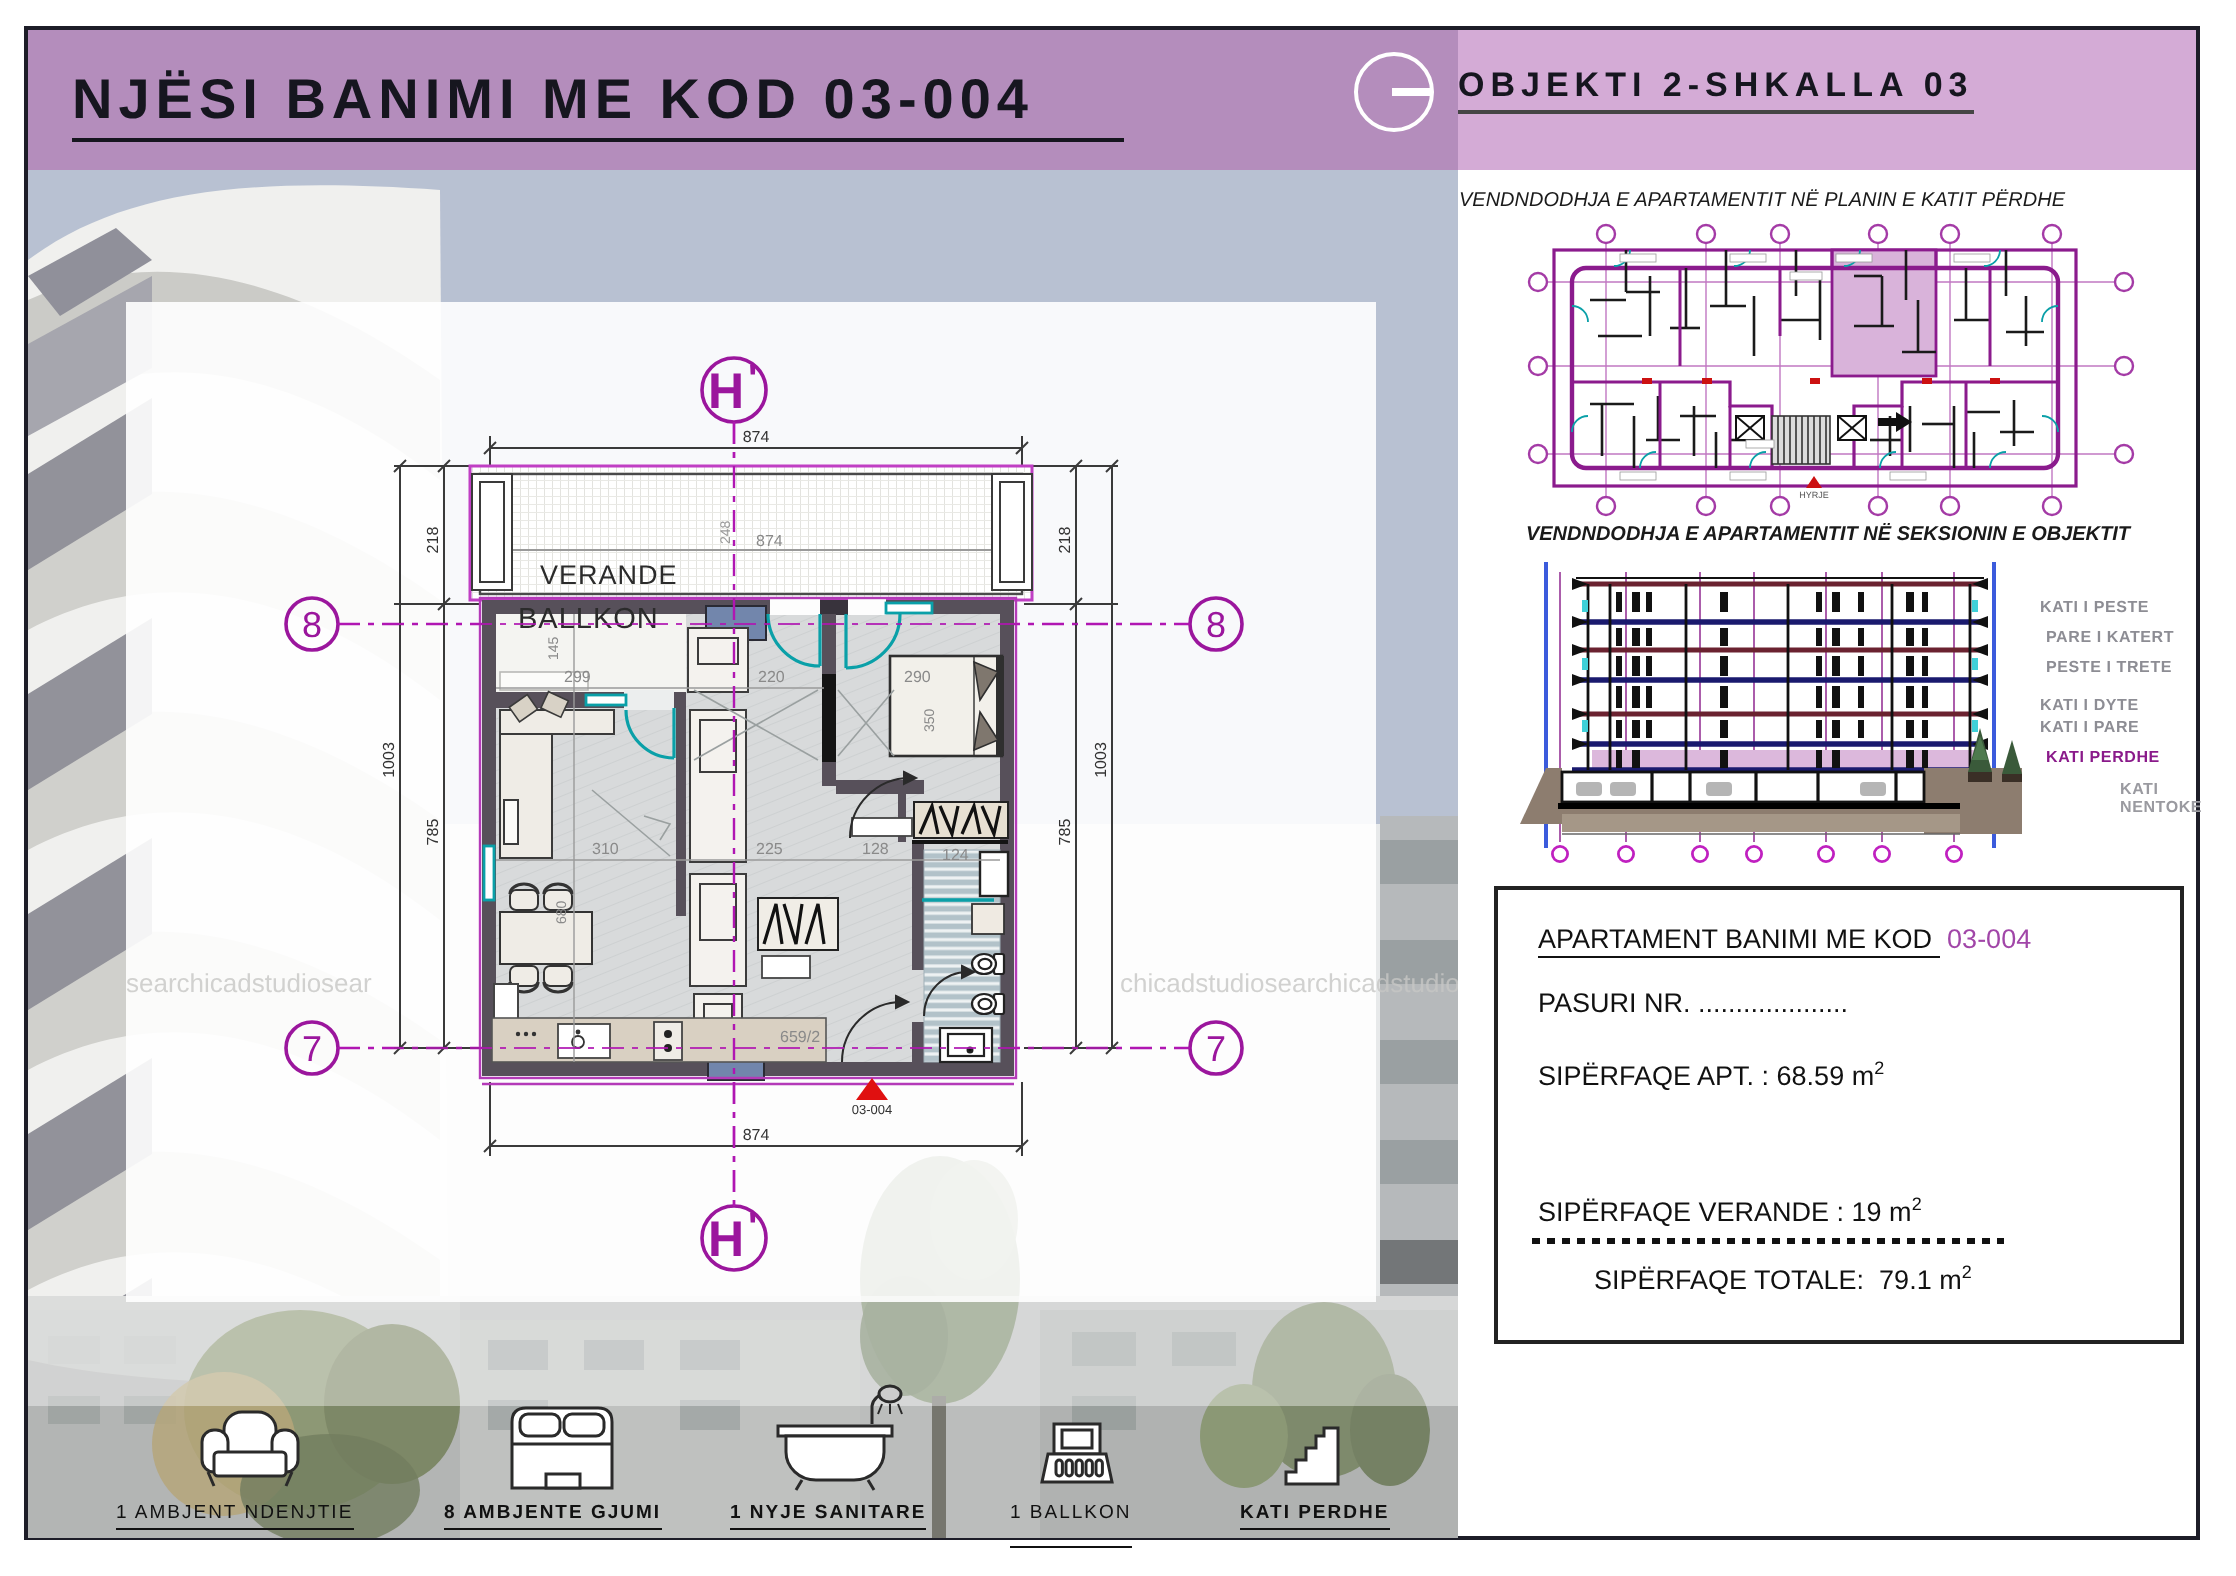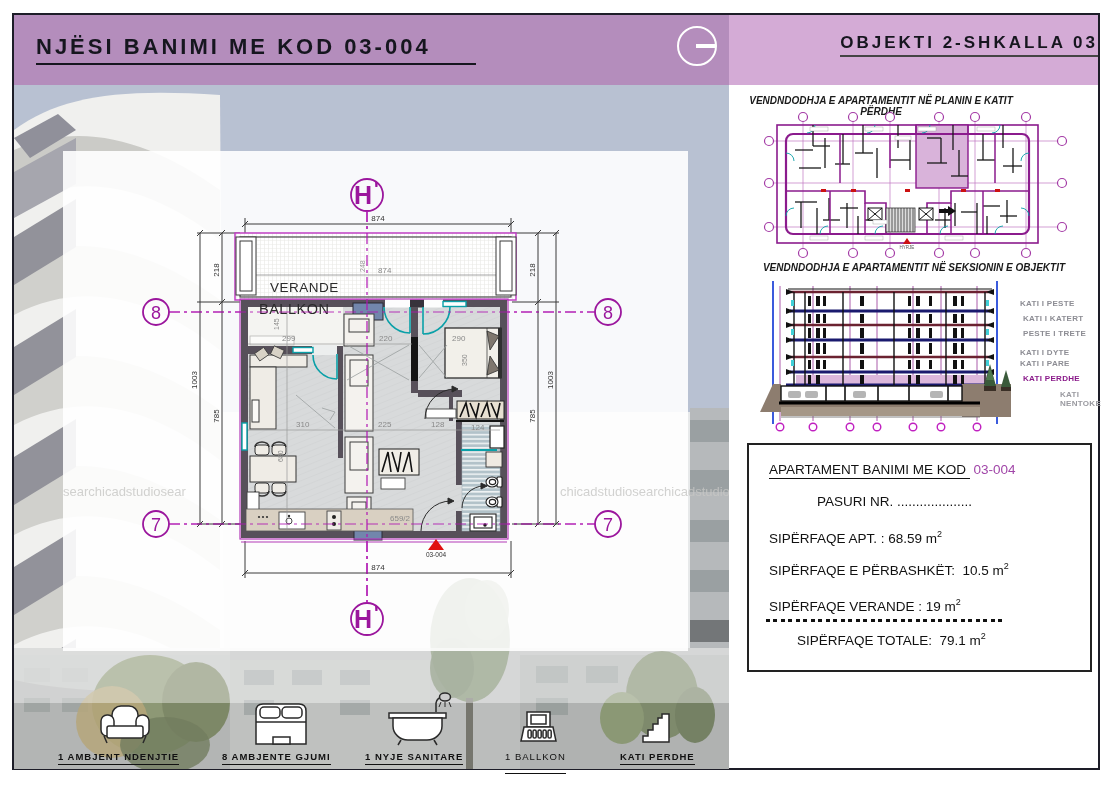--- a/index.html
+++ b/index.html
@@ -10,28 +10,28 @@
 </head>
 <body>
 <div id="page">
 
 <div class="abs" style="left:12px;top:13px;width:1084px;height:753px;border:2px solid #1d1d28;"></div>
 
 <div class="abs" style="left:14px;top:15px;width:715px;height:70px;background:#b48dbc;"></div>
 
 <div class="abs" style="left:729px;top:15px;width:369px;height:70px;background:#d4abd6;"></div>
 
-<div class="abs" style="left:36px;top:34px;font-size:22px;font-weight:bold;color:#16161f;letter-spacing:3px;border-bottom:2px solid #16161f;padding-bottom:3px;padding-right:45px;">NJËSI BANIMI ME KOD 03-004</div>
+<div class="abs" style="left:36px;top:34px;font-size:28px;font-weight:bold;color:#16161f;letter-spacing:3px;border-bottom:2px solid #16161f;padding-bottom:3px;padding-right:45px;">NJËSI BANIMI ME KOD 03-004</div>
 
 <svg class="abs" style="left:675px;top:24px;" width="46" height="46" viewBox="0 0 46 46">
   <circle cx="22" cy="22" r="19" fill="none" stroke="#ffffff" stroke-width="2"></circle>
   <rect x="21" y="20" width="20" height="4" fill="#ffffff"></rect>
 </svg>
 
-<div class="abs" style="left:729px;top:33px;width:369px;text-align:right;">
+<div class="abs" style="left:729px;top:33px;width:369px;text-align:left;">
   <span style="font-size:17px;font-weight:bold;color:#16161f;letter-spacing:3px;border-bottom:2px solid #454545;padding-bottom:3px;">OBJEKTI 2-SHKALLA 03</span>
 </div>
 
 <svg class="abs" style="left:14px;top:85px;" width="715" height="684" viewBox="14 85 715 684">
 
   <rect x="14" y="85" width="715" height="327" fill="#b8c1d2"></rect>
   <rect x="14" y="412" width="715" height="360" fill="#e7e9ea"></rect>
 
   <g>
     <path d="M14,130 C60,96 120,88 220,95 L225,770 L14,770 Z" fill="#f0f0ee"></path>
@@ -436,21 +436,21 @@
 
   <line x1="169" y1="524" x2="595" y2="524" stroke="#b016b2" stroke-width="1.1" stroke-dasharray="11,4,3,4" opacity="0.85"></line>
 
   <g>
     <polygon points="428,550 444,550 436,539" fill="#e01010"></polygon>
     <text x="436" y="557" font-size="6.5" fill="#333" text-anchor="middle">03-004</text>
   </g>
   </g>
 </svg>
 
-<div class="abs" style="left:729px;top:95px;width:304px;text-align:center;font-style:italic;font-weight:bold;font-size:10px;color:#1a1a1a;">VENDNDODHJA E APARTAMENTIT NË PLANIN E KATIT PËRDHE</div>
+<div class="abs" style="left:729px;top:95px;width:304px;text-align:center;font-style:italic;font-weight:normal;font-size:10px;color:#1a1a1a;">VENDNDODHJA E APARTAMENTIT NË PLANIN E KATIT PËRDHE</div>
 
 <div class="abs" style="left:729px;top:262px;width:370px;text-align:center;font-style:italic;font-weight:bold;font-size:10px;color:#1a1a1a;">VENDNDODHJA E APARTAMENTIT NË SEKSIONIN E OBJEKTIT</div>
 
 <svg class="abs" style="left:755px;top:108px;" width="320" height="152" viewBox="0 0 320 152" id="keyplan">
 
   <g stroke="#c077c2" stroke-width="0.7">
     <line x1="48" y1="9" x2="48" y2="145"></line>
         <line x1="98" y1="9" x2="98" y2="145"></line>
     <line x1="135" y1="9" x2="135" y2="145"></line>
         <line x1="184" y1="9" x2="184" y2="145"></line>
@@ -765,41 +765,40 @@
         <circle cx="102" cy="151" r="3.8"></circle>
     <circle cx="129" cy="151" r="3.8"></circle>
         <circle cx="165" cy="151" r="3.8"></circle>
         <circle cx="193" cy="151" r="3.8"></circle>
     <circle cx="229" cy="151" r="3.8"></circle>
   </g>
 </svg>
 
 <div class="abs" style="left:1020px;top:299px;font-size:8px;font-weight:bold;color:#8d8d94;letter-spacing:0.3px;">KATI I PESTE</div>
 
-<div class="abs" style="left:1023px;top:314px;font-size:8px;font-weight:bold;color:#8d8d94;letter-spacing:0.3px;">KATI I KATERT</div>
+<div class="abs" style="left:1023px;top:314px;font-size:8px;font-weight:bold;color:#8d8d94;letter-spacing:0.3px;">PARE I KATERT</div>
 
 <div class="abs" style="left:1023px;top:329px;font-size:8px;font-weight:bold;color:#8d8d94;letter-spacing:0.3px;">PESTE I TRETE</div>
 
 <div class="abs" style="left:1020px;top:348px;font-size:8px;font-weight:bold;color:#8d8d94;letter-spacing:0.3px;">KATI I DYTE</div>
 
 <div class="abs" style="left:1020px;top:359px;font-size:8px;font-weight:bold;color:#8d8d94;letter-spacing:0.3px;">KATI I PARE</div>
 
 <div class="abs" style="left:1023px;top:374px;font-size:8px;font-weight:bold;color:#8a1a8a;letter-spacing:0.3px;">KATI PERDHE</div>
 
 <div class="abs" style="left:1020px;top:390px;font-size:8px;font-weight:bold;color:#9a9aa0;letter-spacing:0.3px;padding-left:40px;">KATI NENTOKE</div>
 
 <div class="abs" style="left:747px;top:443px;width:341px;height:225px;border:2px solid #222;background:#fff;"></div>
 
 <div class="abs" style="left:769px;top:462px;font-size:13.5px;color:#111;"><span style="border-bottom:1.5px solid #111;padding-bottom:1px;">APARTAMENT BANIMI ME KOD </span>&nbsp;<span style="color:#a146a8;">03-004</span></div>
 
-<div class="abs" style="left:769px;top:494px;font-size:13.5px;color:#111;margin-left:48px;">PASURI NR. ....................</div>
+<div class="abs" style="left:769px;top:494px;font-size:13.5px;color:#111;">PASURI NR. ....................</div>
 
 <div class="abs" style="left:769px;top:529px;font-size:13.5px;color:#111;">SIPËRFAQE APT. : 68.59 m<sup style="font-size:9px;">2</sup></div>
 
-<div class="abs" style="left:769px;top:561px;font-size:13.5px;color:#111;">SIPËRFAQE E PËRBASHKËT:&nbsp; 10.5 m<sup style="font-size:9px;">2</sup></div>
 
 <div class="abs" style="left:769px;top:597px;font-size:13.5px;color:#111;">SIPËRFAQE VERANDE : 19 m<sup style="font-size:9px;">2</sup></div>
 
 <div class="abs" style="left:766px;top:619px;width:236px;height:3px;background:repeating-linear-gradient(90deg,#111 0 4px,transparent 4px 7.5px);"></div>
 
 <div class="abs" style="left:769px;top:631px;font-size:13.5px;color:#111;margin-left:28px;">SIPËRFAQE TOTALE:&nbsp; 79.1 m<sup style="font-size:9px;">2</sup></div>
 
 <svg class="abs" style="left:14px;top:690px;" width="715" height="80" viewBox="14 690 715 80" id="icons">
 
   <g fill="#ffffff" stroke="#2a2a2a" stroke-width="1.5">
@@ -836,21 +835,21 @@
     <rect x="538" y="730" width="3.2" height="8" rx="1.6"></rect>
     <rect x="543" y="730" width="3.2" height="8" rx="1.6"></rect>
     <rect x="548" y="730" width="3.2" height="8" rx="1.6"></rect>
   </g>
 
   <g fill="#ffffff" stroke="#2a2a2a" stroke-width="1.5">
     <path d="M643,742 L643,736 L648,736 L648,730 L653,730 L653,724 L658,724 L658,718 L662,718 L662,714 L669,714 L669,742 Z"></path>
   </g>
 </svg>
 
-<div class="abs" style="left:58px;top:751px;font-size:9.5px;font-weight:bold;letter-spacing:1px;color:#111;border-bottom:1.5px solid #111;padding-bottom:2px;">1 AMBJENT NDENJTIE</div>
+<div class="abs" style="left:58px;top:751px;font-size:9.5px;font-weight:normal;letter-spacing:1px;color:#111;border-bottom:1.5px solid #111;padding-bottom:2px;">1 AMBJENT NDENJTIE</div>
 
 <div class="abs" style="left:222px;top:751px;font-size:9.5px;font-weight:bold;letter-spacing:1px;color:#111;border-bottom:1.5px solid #111;padding-bottom:2px;">8 AMBJENTE GJUMI</div>
 
 <div class="abs" style="left:365px;top:751px;font-size:9.5px;font-weight:bold;letter-spacing:1px;color:#111;border-bottom:1.5px solid #111;padding-bottom:2px;">1 NYJE SANITARE</div>
 
 <div class="abs" style="left:505px;top:751px;font-size:9.5px;font-weight:normal;letter-spacing:1px;color:#111;border-bottom:1.5px solid #111;padding-bottom:11px;">1 BALLKON</div>
 
 <div class="abs" style="left:620px;top:751px;font-size:9.5px;font-weight:bold;letter-spacing:1px;color:#111;border-bottom:1.5px solid #111;padding-bottom:2px;">KATI PERDHE</div>
 
 </div>

